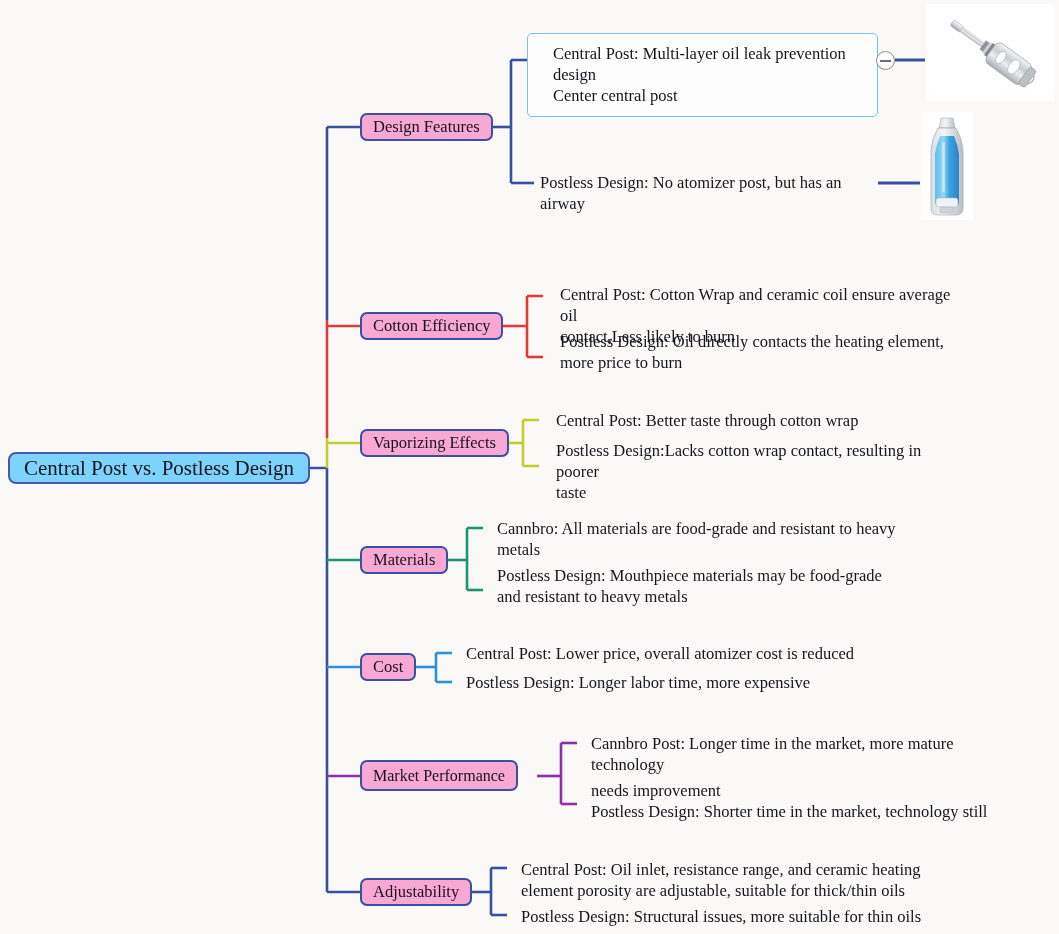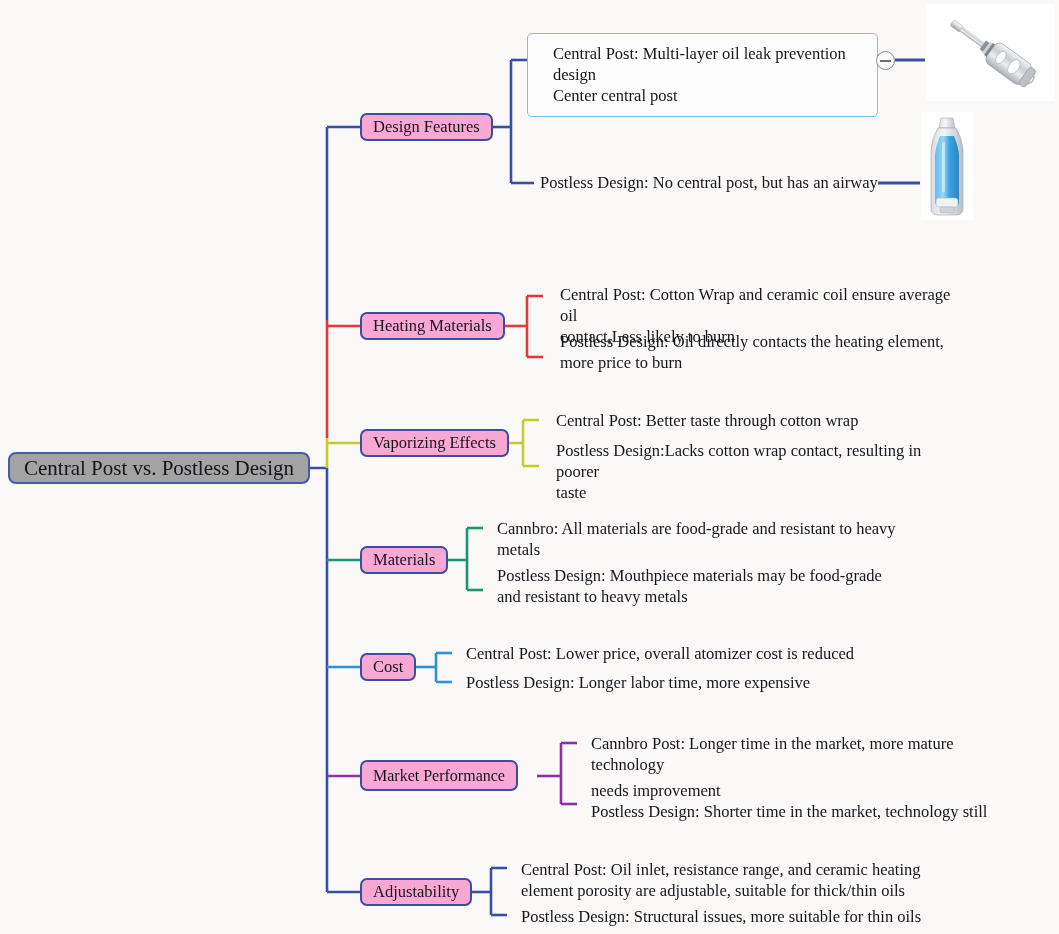--- a/index.html
+++ b/index.html
@@ -23,21 +23,21 @@
     color:#14141c;
     display:flex;align-items:center;justify-content:center;
     white-space:nowrap;
     line-height:1;
   }
   .node.root{
     border-radius:8px;
     border:2px solid #4759ab;
     font-size:21px;
     padding:0 14px;
-    background:#a3a3a3;
+    background:#7dd3fc;
   }
   .node.branch{
     font-size:16.5px;
     padding:0 11px;
     border-radius:7px;
   }
   .node.branch.sans{font-family:Liberation Serif, serif;font-size:16px;}
 
   
   .leaf{
@@ -135,21 +135,21 @@
 
   <div class="node root" style="left:8px;top:452px;height:32px;">
     <span>Central Post vs. Postless Design</span>
   </div>
 
   <div class="node branch" style="left:360px;top:113px;height:28px;">
     <span>Design Features</span>
   </div>
 
   <div class="node branch" style="left:360px;top:312px;height:28px;">
-    <span>Heating Materials</span>
+    <span>Cotton Efficiency</span>
   </div>
 
   <div class="node branch" style="left:360px;top:429px;height:28px;text-align:center;">
     <span>Vaporizing Effects</span>
   </div>
 
   <div class="node branch" style="left:360px;top:546px;height:28px;">
     <span>Materials</span>
   </div>
 
@@ -167,21 +167,21 @@
 
   <div class="leaf boxed" style="left:527px;top:33px;width:351px;padding-left:25px;">
     <div>Central Post: Multi-layer oil leak prevention design</div>
     <div>Center central post</div>
   </div>
   <div class="collapse-toggle" style="left:876px;top:51px;">
       <i></i>
     </div>
 
   <div class="leaf" style="left:540px;top:172px;width:345px;">
-    <div>Postless Design: No central post, but has an airway</div>
+    <div>Postless Design: No atomizer post, but has an airway</div>
   </div>
 
   <div class="leaf" style="left:560px;top:284px;width:410px;">
     <div>Central Post: Cotton Wrap and ceramic coil ensure average oil</div>
     <div>contact,Less likely to burn</div>
   </div>
   <div class="leaf" style="left:560px;top:331px;width:410px;">
     <div>Postless Design: Oil directly contacts the heating element,</div>
     <div>more price to burn</div>
   </div>

